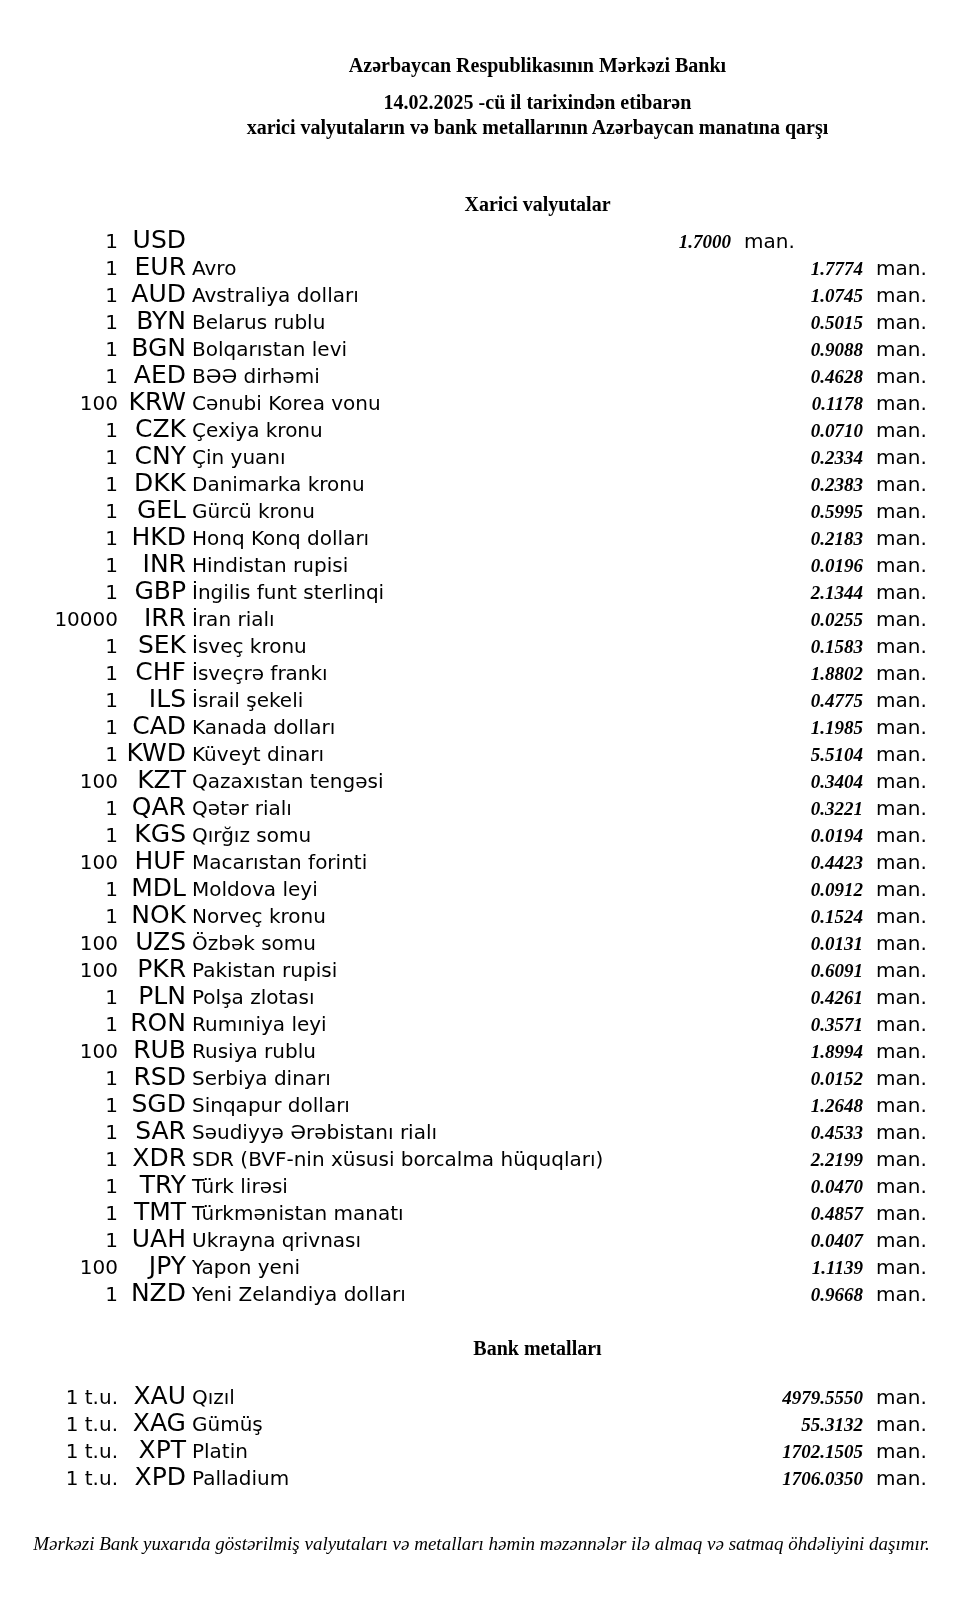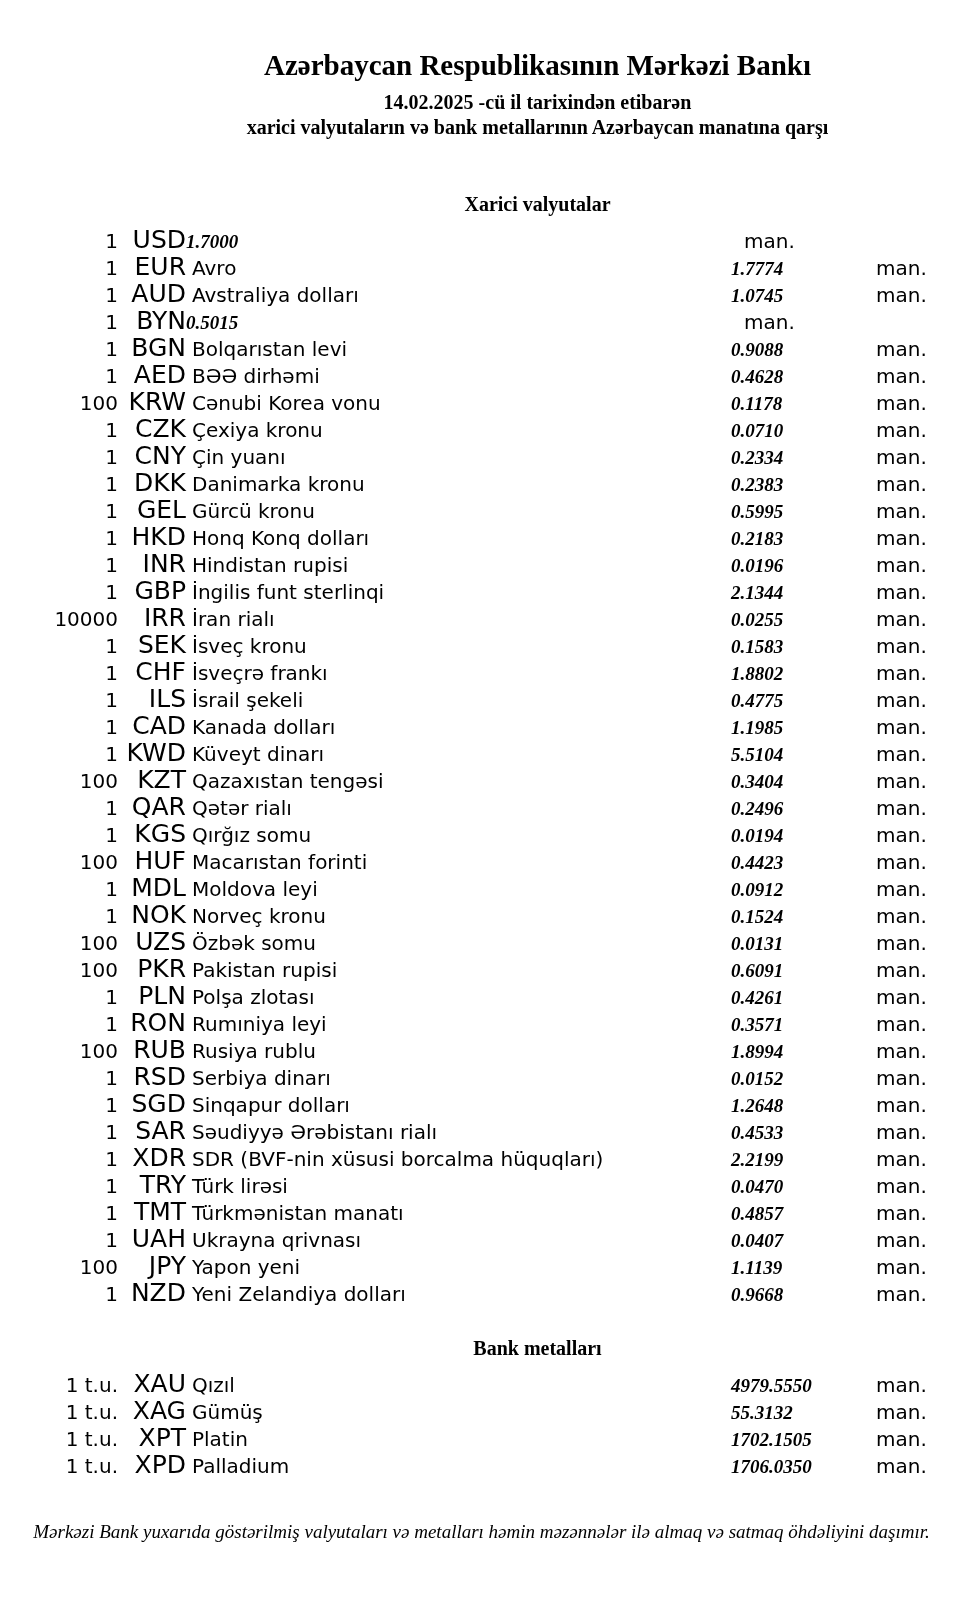--- a/index.html
+++ b/index.html
@@ -15,40 +15,40 @@
     padding-top: 47px;
   }
   
   .centered-block {
     margin-left: 112px;
     width: 851px;
     text-align: center;
     font-family: "Liberation Serif", serif;
     font-weight: 700;
   }
-  .title    { font-size: 29px; line-height: 36px; }
+  .title    { font-size: 20px; line-height: 36px; }
   .dateline { font-size: 20px; line-height: 25px; margin-top: 7px; }
   .subtitle { font-size: 20px; line-height: 25px; }
   .section-heading { font-size: 20px; line-height: 25px; }
   .heading-currencies { margin-top: 52px; margin-bottom: 9px; }
-  .heading-metals     { margin-top: 30px; margin-bottom: 9px; }
+  .heading-metals     { margin-top: 30px; margin-bottom: 21px; }
 
   .rows { width: 928px; }
   .row {
     display: grid;
     grid-template-columns: 118px 68px 1fr 132px 65px;
     align-items: baseline;
     height: 27px;
     line-height: 27px;
   }
   .qty  { text-align: right; font-size: 20px; white-space: nowrap; }
   .code { text-align: right; font-size: 25px; white-space: nowrap; }
   .name { padding-left: 6px; font-size: 20px; white-space: nowrap; overflow: hidden; }
   .rate {
-    text-align: left;
+    text-align: right;
     font-family: "Liberation Serif", serif;
     font-style: italic;
     font-weight: 700;
     font-size: 19px;
     white-space: nowrap;
   }
   .unit { padding-left: 13px; font-size: 20px; white-space: nowrap; }
 
   .disclaimer {
     margin-top: 42px;
@@ -93,20 +93,21 @@
     <span class="qty">1</span>
     <span class="code">AUD</span>
     <span class="name">Avstraliya dolları</span>
     <span class="rate">1.0745</span>
     <span class="unit">man.</span>
   </div>
 
   <div class="row">
     <span class="qty">1</span>
     <span class="code">BYN</span>
+    <span class="name">Belarus rublu</span>
     <span class="rate">0.5015</span>
     <span class="unit">man.</span>
   </div>
 
   <div class="row">
     <span class="qty">1</span>
     <span class="code">BGN</span>
     <span class="name">Bolqarıstan levi</span>
     <span class="rate">0.9088</span>
     <span class="unit">man.</span>
@@ -237,21 +238,21 @@
     <span class="code">KZT</span>
     <span class="name">Qazaxıstan tengəsi</span>
     <span class="rate">0.3404</span>
     <span class="unit">man.</span>
   </div>
 
   <div class="row">
     <span class="qty">1</span>
     <span class="code">QAR</span>
     <span class="name">Qətər rialı</span>
-    <span class="rate">0.2496</span>
+    <span class="rate">0.3221</span>
     <span class="unit">man.</span>
   </div>
 
   <div class="row">
     <span class="qty">1</span>
     <span class="code">KGS</span>
     <span class="name">Qırğız somu</span>
     <span class="rate">0.0194</span>
     <span class="unit">man.</span>
   </div>

